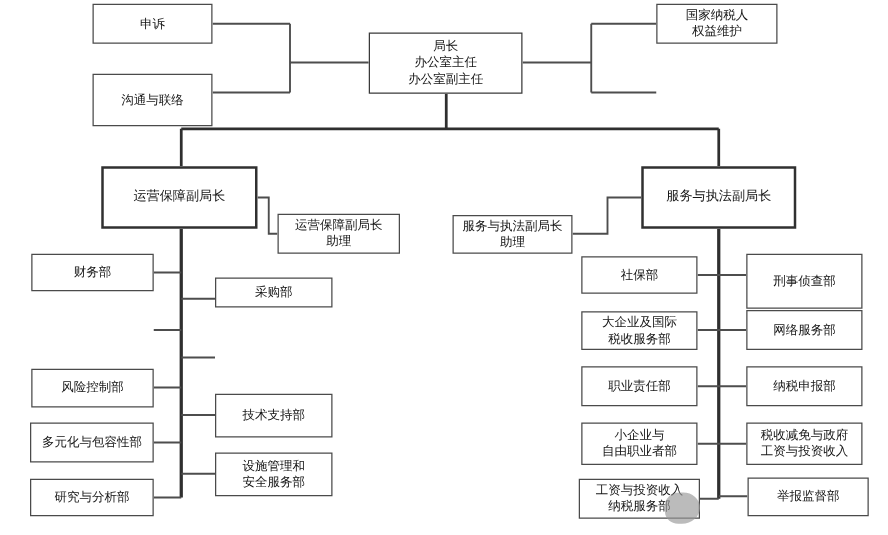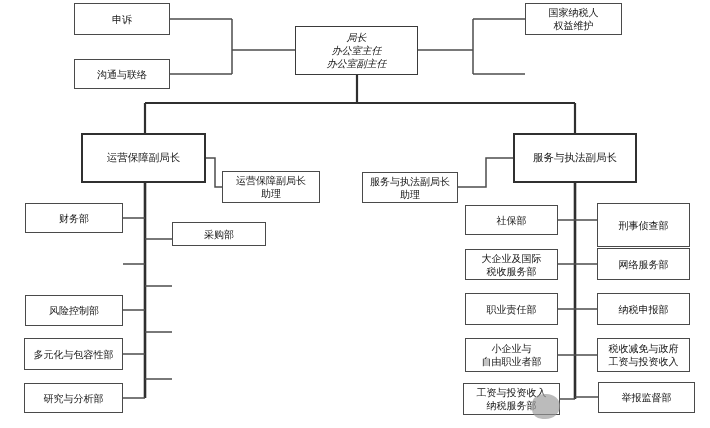--- a/index.html
+++ b/index.html
@@ -9,21 +9,21 @@
   }
   .wires { position:absolute; left:0; top:0; z-index:1; }
   .node {
     position:absolute; z-index:2; box-sizing:border-box;
     background:#ffffff; border:1px solid #4a4a4a;
     display:flex; align-items:center; justify-content:center;
     text-align:center; white-space:pre-line;
     font-size:10px; line-height:1.3; color:#141414;
   }
   .node.major { border:2px solid #303030; font-size:10.5px; }
-  .node.head  { border:1.5px solid #3a3a3a;font-style:italic; }
+  .node.head  { border:1.5px solid #3a3a3a; }
   .watermark {
     position:absolute; z-index:5; pointer-events:none;
     display:flex; align-items:center; gap:6px;
     left:438px; top:386px;flex-direction:column;
   }
   .wm-logo {
     display:inline-block; width:28px; height:25px; margin-top:8px;
     background:rgba(150,150,150,0.65);
     border-radius:46% 54% 58% 42%;
   }
@@ -51,40 +51,43 @@
     <path d="M145 183 V398" stroke="#2f2f2f" stroke-width="2.6" fill="none"></path>
     <path d="M123 218 H145 M123 264 H145 M123 310 H145 M123 354 H145 M123 398 H145
              M145 239 H172 M145 286 H172 M145 332 H172 M145 379 H172" stroke="#4d4d4d" stroke-width="1.5" fill="none"></path>
 
     <path d="M575 183 V399" stroke="#2f2f2f" stroke-width="2.6" fill="none"></path>
     <path d="M558 220 H575 M558 264 H575 M558 309 H575 M558 355 H575 M558 399 H575
              M575 220 H597 M575 264 H597 M575 309 H597 M575 355 H597 M575 397 H598" stroke="#4d4d4d" stroke-width="1.5" fill="none"></path>
   </svg>
 
   <div class="node" style="left:74px;top:3px;width:96px;height:32px">申诉</div>
-  <div class="node" style="left:74px;top:59px;width:96px;height:30px">沟通与联络</div>
+  <div class="node" style="left:74px;top:59px;width:96px;height:42px">沟通与联络</div>
   <div class="node head" style="left:295px;top:26px;width:123px;height:49px">局长
 办公室主任
 办公室副主任</div>
   <div class="node" style="left:525px;top:3px;width:97px;height:32px">国家纳税人
 权益维护</div>
 
   <div class="node major" style="left:81px;top:133px;width:125px;height:50px">运营保障副局长</div>
   <div class="node" style="left:222px;top:171px;width:98px;height:32px">运营保障副局长
 助理</div>
   <div class="node major" style="left:513px;top:133px;width:124px;height:50px">服务与执法副局长</div>
   <div class="node" style="left:362px;top:172px;width:96px;height:31px">服务与执法副局长
 助理</div>
 
   <div class="node" style="left:25px;top:203px;width:98px;height:30px">财务部</div>
   <div class="node" style="left:25px;top:295px;width:98px;height:31px">风险控制部</div>
   <div class="node" style="left:24px;top:338px;width:99px;height:32px">多元化与包容性部</div>
   <div class="node" style="left:24px;top:383px;width:99px;height:30px">研究与分析部</div>
 
   <div class="node" style="left:172px;top:222px;width:94px;height:24px">采购部</div>
+  <div class="node" style="left:172px;top:315px;width:94px;height:35px">技术支持部</div>
+  <div class="node" style="left:172px;top:362px;width:94px;height:35px">设施管理和
+安全服务部</div>
 
   <div class="node" style="left:465px;top:205px;width:93px;height:30px">社保部</div>
   <div class="node" style="left:465px;top:249px;width:93px;height:31px">大企业及国际
 税收服务部</div>
   <div class="node" style="left:465px;top:293px;width:93px;height:32px">职业责任部</div>
   <div class="node" style="left:465px;top:338px;width:93px;height:34px">小企业与
 自由职业者部</div>
   <div class="node" style="left:463px;top:383px;width:97px;height:32px">工资与投资收入
 纳税服务部</div>
 

